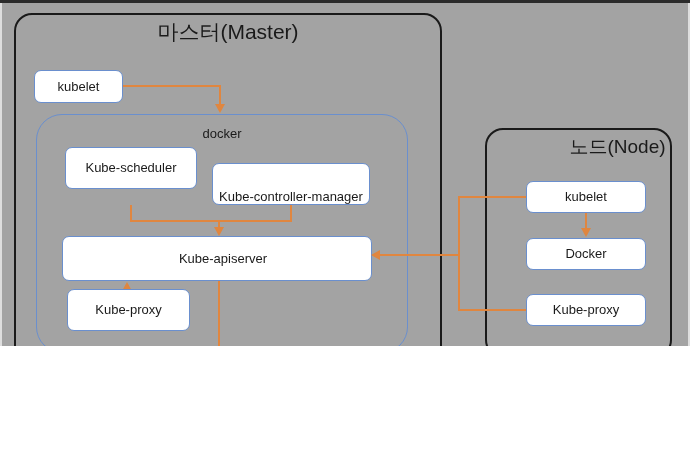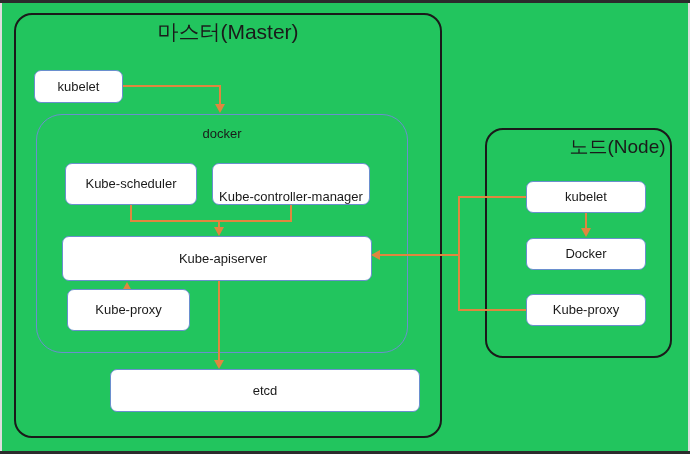--- a/index.html
+++ b/index.html
@@ -4,22 +4,22 @@
 <title>Kubernetes Architecture Diagram</title>
 <style>
   html, body {
     margin: 0;
     padding: 0;
     background: #ffffff;
   }
   #canvas {
     position: relative;
     width: 690px;
-    height: 454px;
-    background: #22c55e;
+    height: 346px;
+    background: #a3a3a3;
     font-family: "Liberation Sans", "DejaVu Sans", sans-serif;
     overflow: hidden;
   }
   
   .frame-band {
     position: absolute;
     left: 0;
     width: 690px;
     height: 3px;
     background: #2b2b2b;
@@ -125,21 +125,21 @@
     <span>kubelet</span>
   </div>
 
   <div class="conn h" style="left:123px; top:85px; width:97px;"></div>
   <div class="conn v" style="left:219px; top:85px; height:20px;"></div>
   <div class="arrowhead down" style="left:215px; top:104px;"></div>
 
   <div class="group-inner" style="left:36px; top:114px; width:372px; height:239px;"></div>
   <div class="group-title docker" style="left:36px; top:127px; width:372px;">docker</div>
 
-  <div class="node-box" style="left:65px; top:163px; width:132px; height:42px;">
+  <div class="node-box" style="left:65px; top:147px; width:132px; height:42px;">
     <span>Kube-scheduler</span>
   </div>
 
   <div class="node-box" style="left:212px; top:163px; width:158px; height:42px;align-items:flex-end;">
     <span>Kube-controller-manager</span>
   </div>
 
   <div class="conn v" style="left:130px; top:205px; height:17px;"></div>
   <div class="conn h" style="left:130px; top:220px; width:88px;"></div>
 

